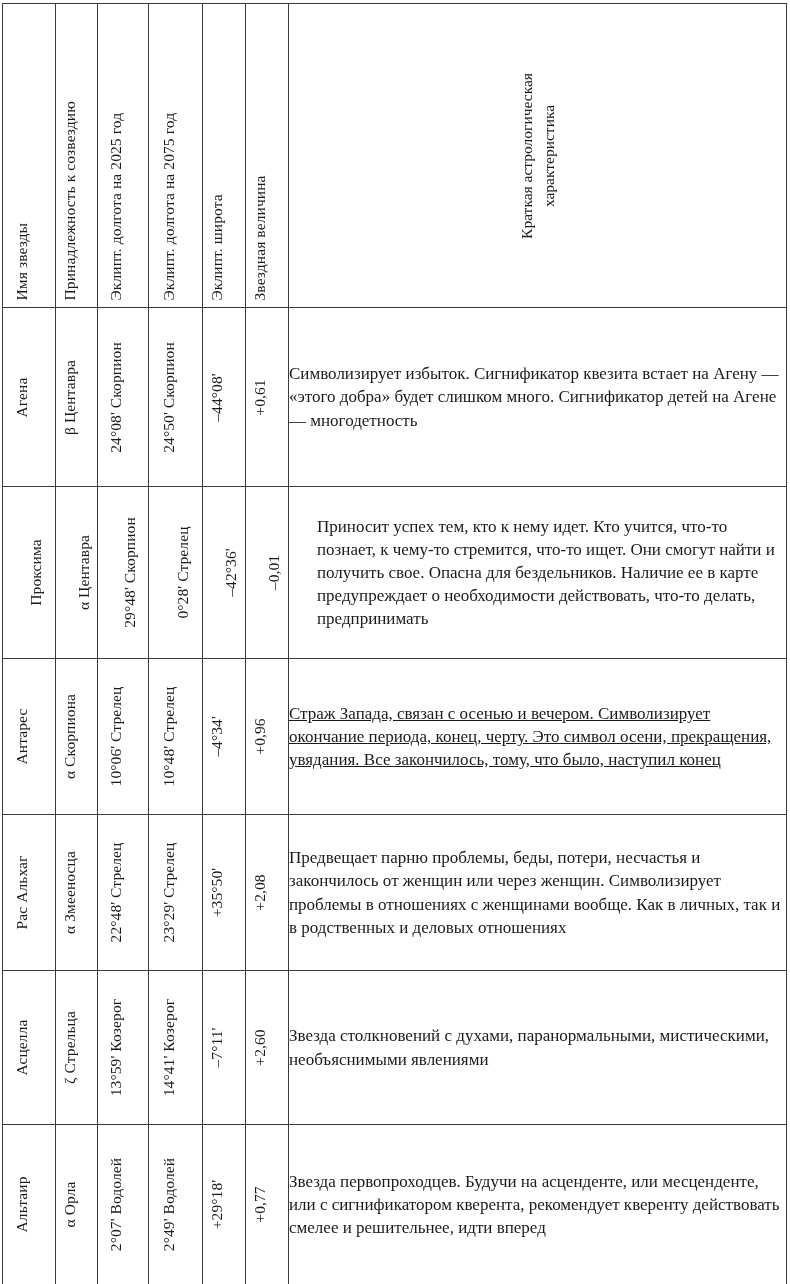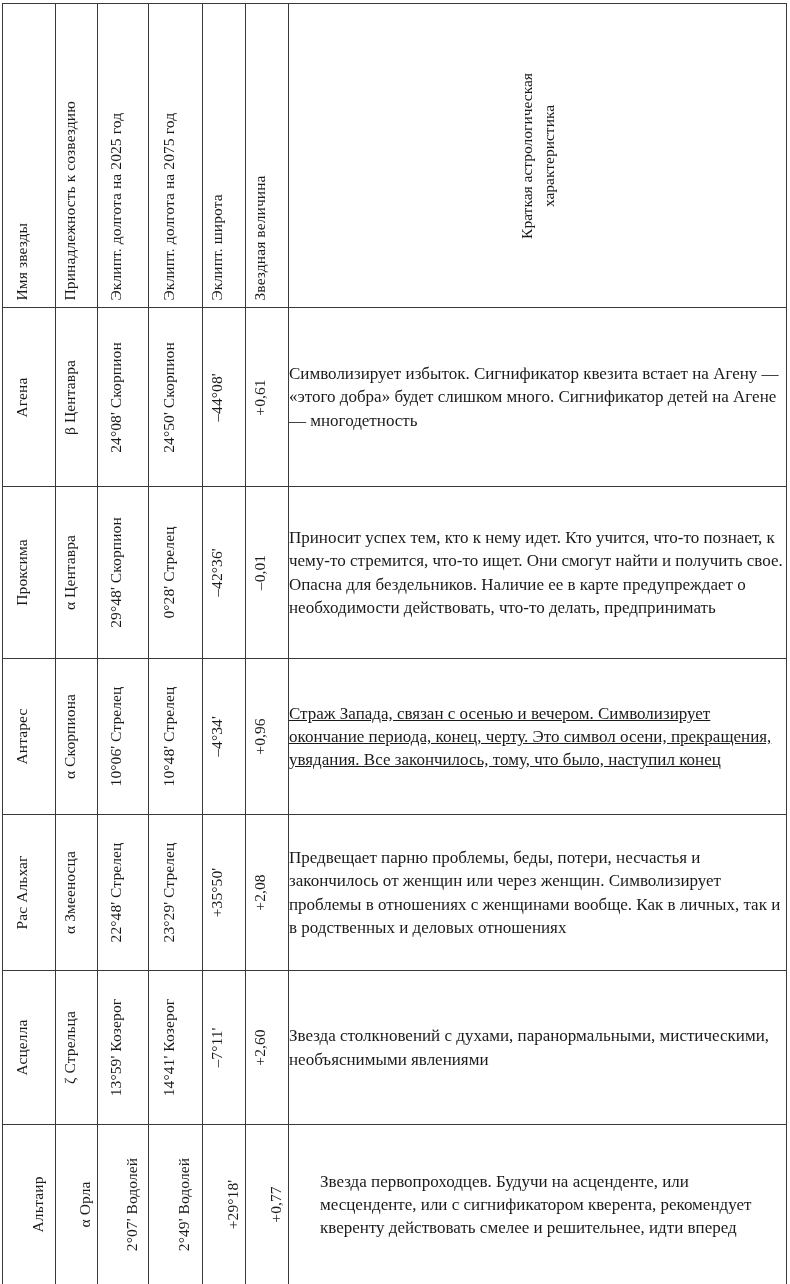--- a/index.html
+++ b/index.html
@@ -92,25 +92,25 @@
     font-size: 17px;
     line-height: 1.355;
     padding: 0 7px 0 11px;
     text-align: left;
     hyphens: manual;
   }
   .desc p { margin: 0; }
 
   
   tr.r1 td { height: 178px; margin-left: 44px; }
-  tr.r2 td { height: 171px; }
+  tr.r2 td { height: 171px; padding-left: 28px; }
   tr.r3 td { height: 155px; text-decoration: underline; }
   tr.r4 td { height: 155px; }
   tr.r5 td { height: 153px; }
-  tr.r6 td { height: 159px; padding-left: 31px; }
+  tr.r6 td { height: 159px; }
 </style>
 </head>
 <body>
 
 <div class="page">
 
   <table class="star-table">
     <colgroup>
       <col class="c-name">
       <col class="c-const">

